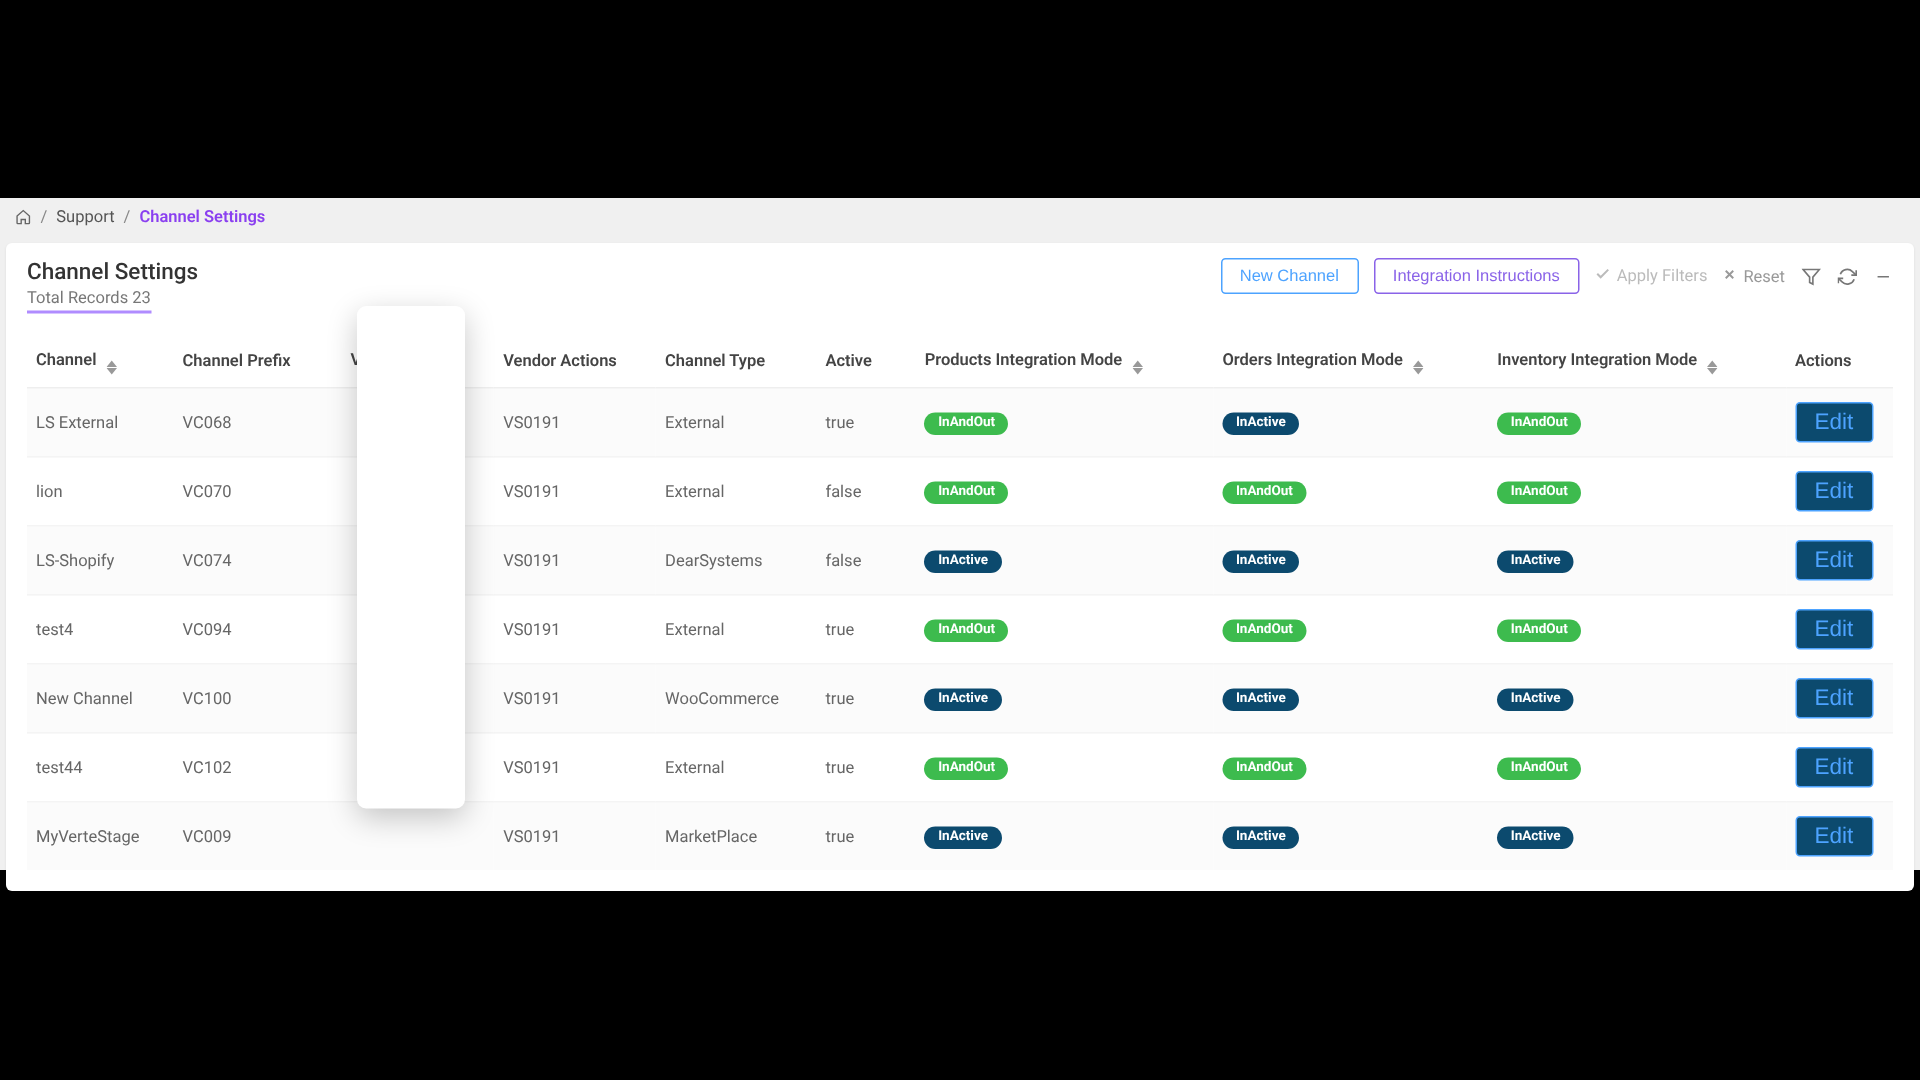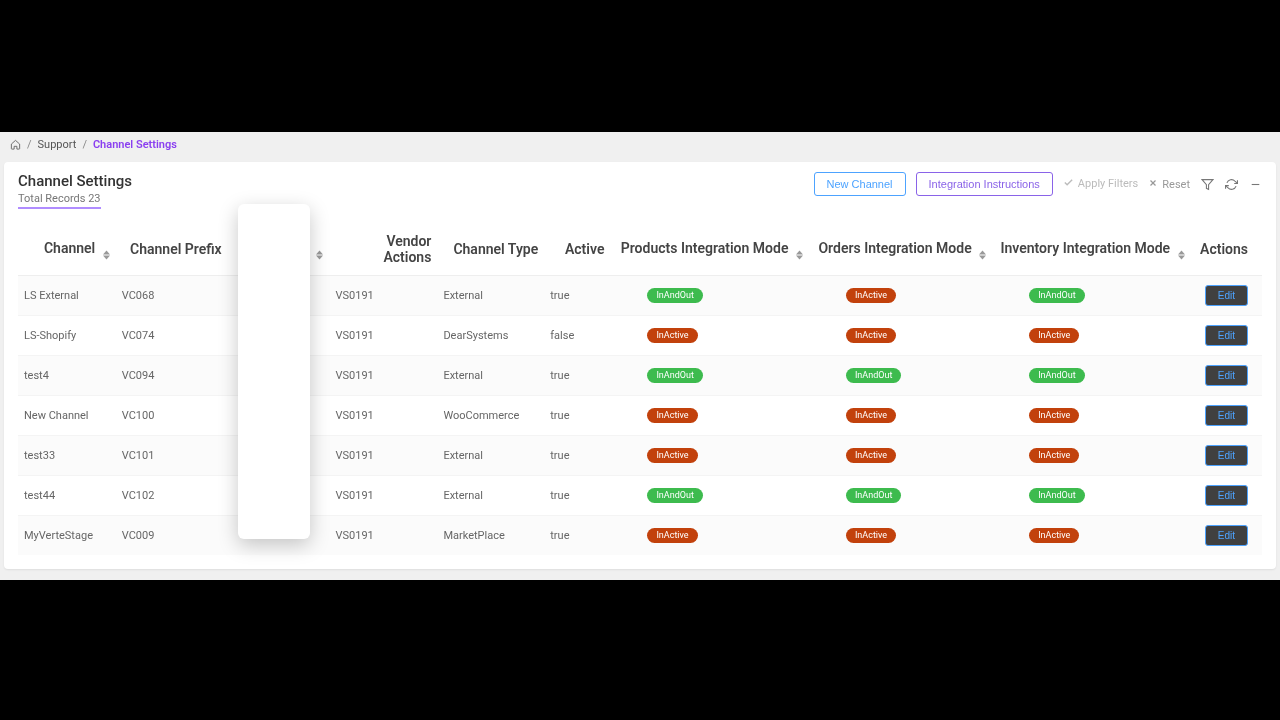--- a/index.html
+++ b/index.html
@@ -73,54 +73,53 @@
   .tool-icon { width:14px; height:14px; display:inline-flex; align-items:center; justify-content:center; color:#888; cursor:pointer;}
   .tool-icon svg { width:13px; height:13px; }
   
   table.grid {
     width:100%;
     border-collapse: collapse;
     margin-top: 14px;
     table-layout: fixed;
   }
   table.grid th {
-    text-align:right;
-    font-size:14px;
+    text-align:left;
+    font-size:11px;
     font-weight:600;
     color:#444;
     padding: 10px 6px;
     border-bottom:1px solid #eee;
   }
   table.grid th .sort-icon { display:inline-flex; flex-direction:column; margin-left:4px; position:relative; top:2px;}
   .sort-icon svg { width:7px; height:5px; display:block; }
   table.grid td {
     font-size:11px;
     color:#666;
     padding: 9px 6px;
     border-top:1px solid #f4f4f4;
   }
   table.grid tbody tr:nth-child(odd) td { background:#fbfbfb; }
   .badge {
     display:inline-block;
     color:#fff;
     font-size:9px;
-    font-weight:400;
+    font-weight:700;
     padding:3px 9px;
     border-radius:10px;
     line-height:1;
-    margin-left:31px;
   }
   .badge.green { background:#3dbb4e; }
-  .badge.red { background:#c2410c; }
+  .badge.red { background:#0c4a6e; }
   .edit-btn {
     border:1px solid #4da3ff;
     color:#4da3ff;
-    background:#404040;
+    background:#0c4a6e;
     padding:4px 12px;
-    font-size:10px;
+    font-size:15px;
     border-radius:3px;
     cursor:pointer;
   }
   .col-actions { text-align:right; padding-right:14px !important; }
   th.col-actions { text-align:left; }
   
   .dropdown {
     position:absolute;
     top: 220px; 
     left: 238px;
@@ -283,20 +282,32 @@
             <td></td>
             <td>VS0191</td>
             <td>External</td>
             <td>true</td>
             <td><span class="badge green">InAndOut</span></td>
             <td><span class="badge red">InActive</span></td>
             <td><span class="badge green">InAndOut</span></td>
             <td class="col-actions"><button class="edit-btn">Edit</button></td>
           </tr>
           <tr>
+            <td>lion</td>
+            <td>VC070</td>
+            <td></td>
+            <td>VS0191</td>
+            <td>External</td>
+            <td>false</td>
+            <td><span class="badge green">InAndOut</span></td>
+            <td><span class="badge green">InAndOut</span></td>
+            <td><span class="badge green">InAndOut</span></td>
+            <td class="col-actions"><button class="edit-btn">Edit</button></td>
+          </tr>
+          <tr>
             <td>LS-Shopify</td>
             <td>VC074</td>
             <td></td>
             <td>VS0191</td>
             <td>DearSystems</td>
             <td>false</td>
             <td><span class="badge red">InActive</span></td>
             <td><span class="badge red">InActive</span></td>
             <td><span class="badge red">InActive</span></td>
             <td class="col-actions"><button class="edit-btn">Edit</button></td>
@@ -312,32 +323,20 @@
             <td><span class="badge green">InAndOut</span></td>
             <td><span class="badge green">InAndOut</span></td>
             <td class="col-actions"><button class="edit-btn">Edit</button></td>
           </tr>
           <tr>
             <td>New Channel</td>
             <td>VC100</td>
             <td></td>
             <td>VS0191</td>
             <td>WooCommerce</td>
-            <td>true</td>
-            <td><span class="badge red">InActive</span></td>
-            <td><span class="badge red">InActive</span></td>
-            <td><span class="badge red">InActive</span></td>
-            <td class="col-actions"><button class="edit-btn">Edit</button></td>
-          </tr>
-          <tr>
-            <td>test33</td>
-            <td>VC101</td>
-            <td></td>
-            <td>VS0191</td>
-            <td>External</td>
             <td>true</td>
             <td><span class="badge red">InActive</span></td>
             <td><span class="badge red">InActive</span></td>
             <td><span class="badge red">InActive</span></td>
             <td class="col-actions"><button class="edit-btn">Edit</button></td>
           </tr>
           <tr>
             <td>test44</td>
             <td>VC102</td>
             <td></td>

